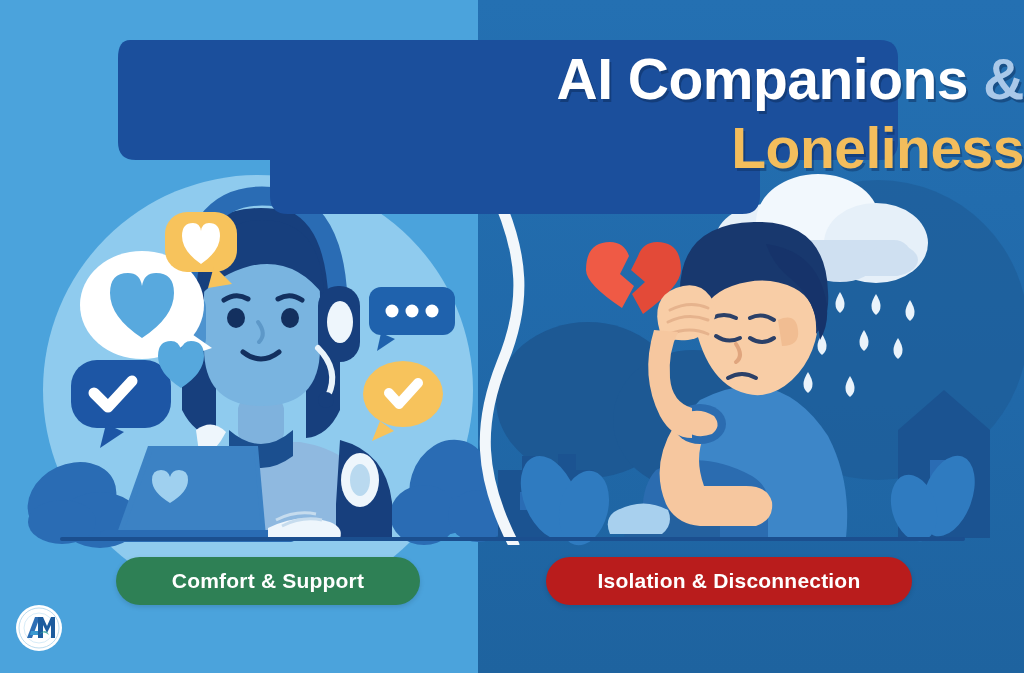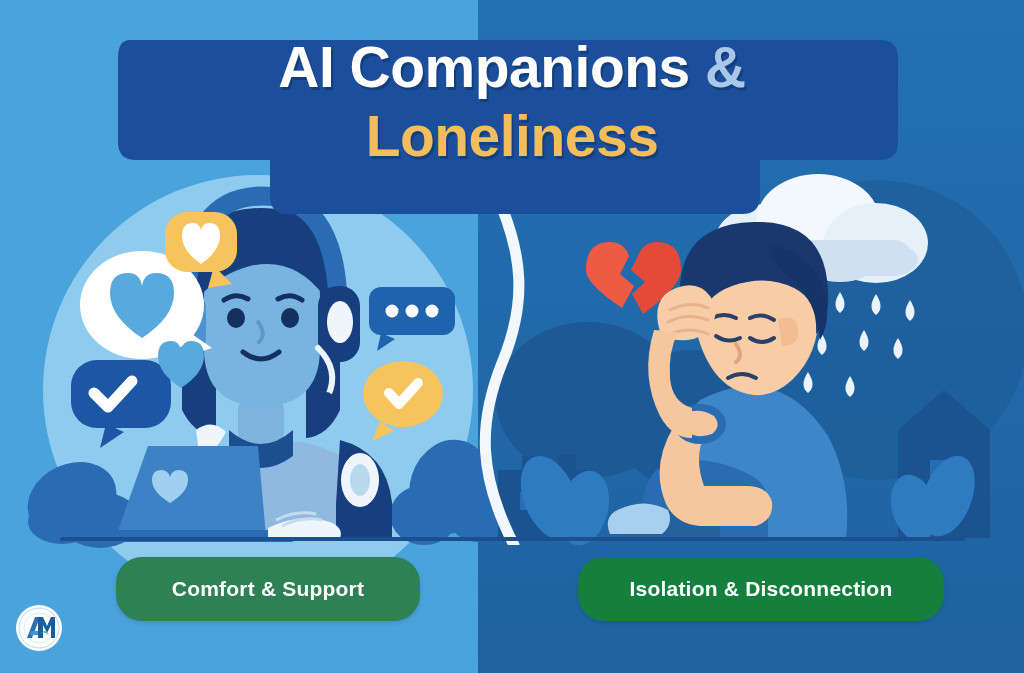--- a/index.html
+++ b/index.html
@@ -17,49 +17,49 @@
   .bg-left{position:absolute;left:0;top:0;width:512px;height:673px;background:#4ba3dc;}
   .bg-right{position:absolute;left:478px;top:0;width:546px;height:673px;background:#236cac;}
   .bg-right-inner{position:absolute;left:0;top:0;width:100%;height:100%;
      background:linear-gradient(180deg,#2470b2 0%,#2068a8 60%,#1e639f 100%);}
 
   
   .divider{position:absolute;left:430px;top:185px;width:140px;height:360px;pointer-events:none;}
 
   
   .banner{position:absolute;left:0;top:0;width:1024px;height:230px;pointer-events:none;}
-  .title-wrap{position:absolute;left:0;top:38px;width:1024px;height:170px;
-     display:flex;flex-direction:column;align-items:center;justify-content:flex-start;}
+  .title-wrap{position:absolute;left:0;top:50px;width:1024px;height:170px;
+     display:flex;flex-direction:column;align-items:flex-end;justify-content:flex-start;}
   .title-line1{
     font-size:57px;font-weight:bold;letter-spacing:-0.5px;
     color:#ffffff;line-height:1.04;white-space:nowrap;
     text-shadow:2px 3px 0 rgba(10,40,85,.45);
     font-family:"Liberation Sans",sans-serif;
   }
   .title-line1 .amp{color:#a9c8e9;}
   .title-line2{
     font-size:57px;font-weight:bold;letter-spacing:-0.5px;
     color:#f3bd5c;line-height:1.05;margin-top:10px;white-space:nowrap;
     text-shadow:2px 3px 0 rgba(10,40,85,.40);
     font-family:"Liberation Sans",sans-serif;
   }
 
   
   .ground{position:absolute;left:60px;top:537px;width:905px;height:4px;background:#1b4f8f;border-radius:2px;}
 
   
   .pill{
-    position:absolute;top:557px;height:64px;border-radius:26px;
+    position:absolute;top:557px;height:48px;border-radius:26px;
     display:flex;align-items:center;justify-content:center;
     color:#fff;font-weight:bold;font-size:21px;letter-spacing:.2px;
     font-family:"Liberation Sans",sans-serif;
     box-shadow:0 2px 5px rgba(0,0,0,.13);
   }
   .pill-left{left:116px;width:304px;background:#2e8055;}
-  .pill-right{left:578px;width:366px;background:#15803d;}
+  .pill-right{left:546px;width:366px;background:#b91c1c;}
 
   
   .logo{position:absolute;left:13px;top:602px;width:52px;height:52px;}
 
   svg{display:block;}
 </style>
 </head>
 <body>
 
 <div class="stage">

